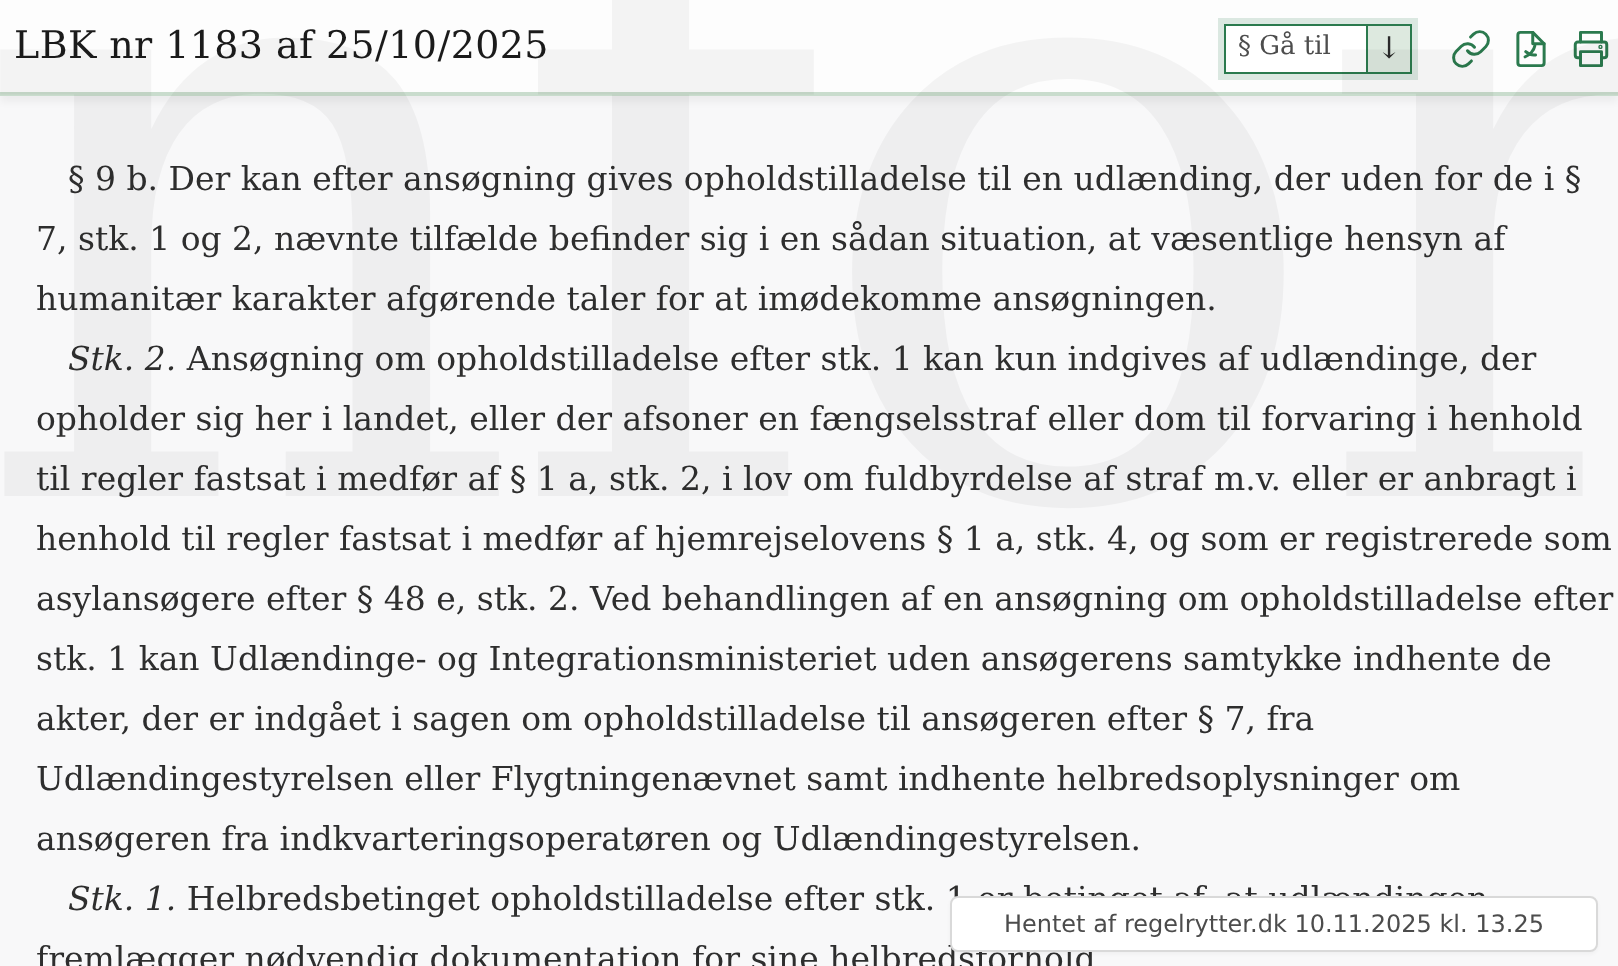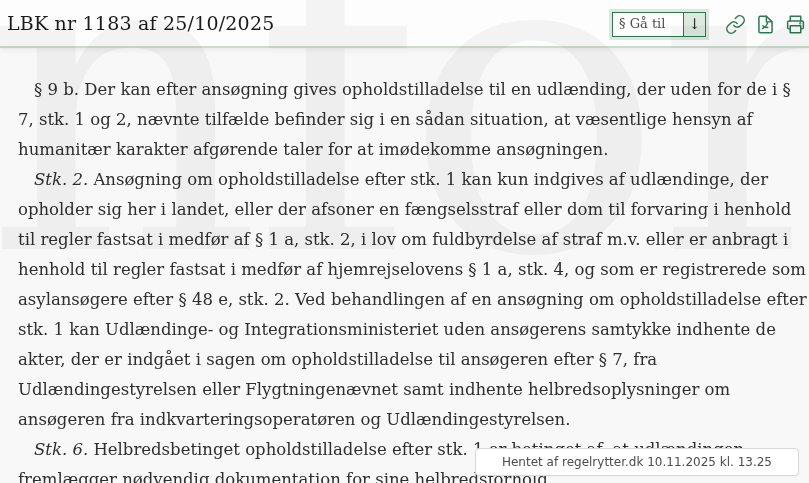--- a/index.html
+++ b/index.html
@@ -170,16 +170,16 @@
         <rect x="6" y="13.5" width="12" height="8"></rect>
         <circle cx="17.4" cy="10.8" r="0.4"></circle>
       </svg>
     </span>
   </div>
 </div>
 
 <div class="doc-body">
     <p><span class="lead-normal">§ 9 b.</span><span> Der kan efter ansøgning gives opholdstilladelse til en udlænding, der uden for de i § 7, stk. 1 og 2, nævnte tilfælde befinder sig i en sådan situation, at væsentlige hensyn af humanitær karakter afgørende taler for at imødekomme ansøgningen.</span></p>
     <p><span class="lead-italic">Stk. 2.</span><span> Ansøgning om opholdstilladelse efter stk. 1 kan kun indgives af udlændinge, der opholder sig her i landet, eller der afsoner en fængselsstraf eller dom til forvaring i henhold til regler fastsat i medfør af § 1 a, stk. 2, i lov om fuldbyrdelse af straf m.v. eller er anbragt i henhold til regler fastsat i medfør af hjemrejselovens § 1 a, stk. 4, og som er registrerede som asylansøgere efter § 48 e, stk. 2. Ved behandlingen af en ansøgning om opholdstilladelse efter stk. 1 kan Udlændinge- og Integrationsministeriet uden ansøgerens samtykke indhente de akter, der er indgået i sagen om opholdstilladelse til ansøgeren efter § 7, fra Udlændingestyrelsen eller Flygtningenævnet samt indhente helbredsoplysninger om ansøgeren fra indkvarteringsoperatøren og Udlændingestyrelsen.</span></p>
-    <p><span class="lead-italic">Stk. 6.</span><span> Helbredsbetinget opholdstilladelse efter stk. 1 er betinget af, at udlændingen fremlægger nødvendig dokumentation for sine helbredsforhold.</span></p>
+    <p><span class="lead-italic">Stk. 1.</span><span> Helbredsbetinget opholdstilladelse efter stk. 1 er betinget af, at udlændingen fremlægger nødvendig dokumentation for sine helbredsforhold.</span></p>
   </div>
 
 <div class="stamp">Hentet af regelrytter.dk 10.11.2025 kl. 13.25</div>
 
 </body></html>

